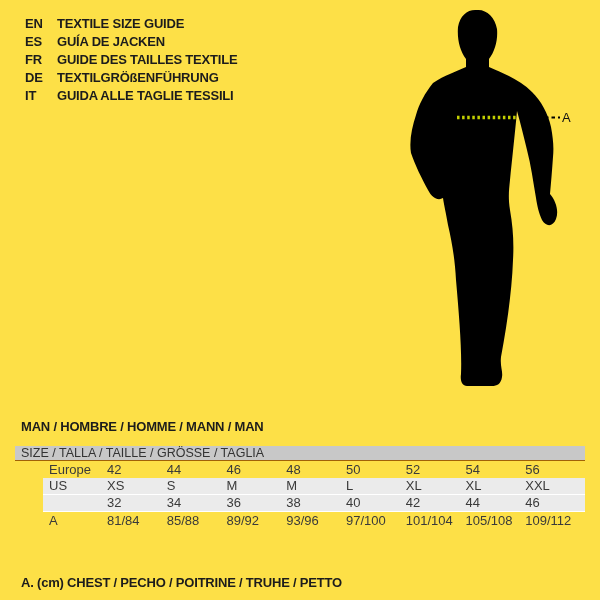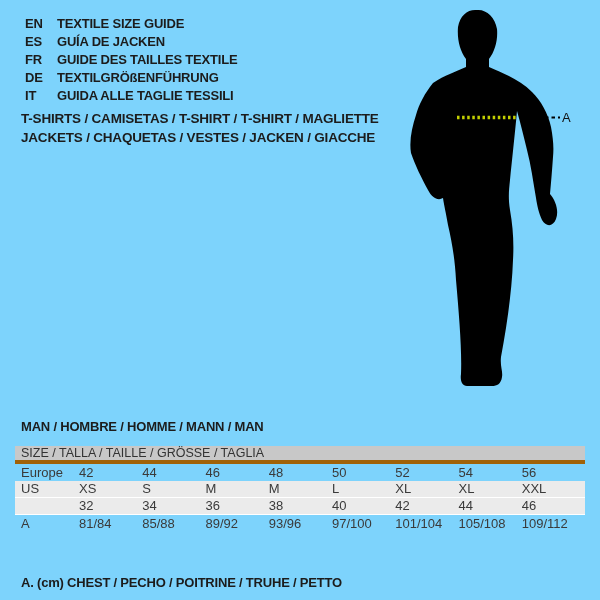--- a/index.html
+++ b/index.html
@@ -1,35 +1,35 @@
 <!DOCTYPE html>
 <html><head>
 <meta charset="utf-8">
 <style>
   html,body{margin:0;padding:0;background:#fff;}
   .stage{
-    position:relative;width:600px;height:600px;background:#7dd3fc;overflow:hidden;
+    position:relative;width:600px;height:600px;background:#fde047;overflow:hidden;
     font-family:"Liberation Sans", sans-serif;color:#1c1c1c;
   }
   
   .lang-list{position:absolute;left:25px;top:15px;}
   .lang-row{display:flex;height:18px;line-height:18px;font-size:13px;font-weight:700;letter-spacing:-0.2px;}
   .lang-code{width:32px;flex:0 0 32px;}
   
   .cats{position:absolute;left:21px;top:109px;font-size:13.5px;font-weight:700;line-height:19px;letter-spacing:-0.2px;}
   
   .man-svg{position:absolute;left:400px;top:5px;}
   .label-a{position:absolute;left:562px;top:110px;font-size:13px;font-weight:500;color:#111;}
   
   .man-title{position:absolute;left:21px;top:420px;font-size:13px;font-weight:700;line-height:14px;letter-spacing:-0.2px;}
   
   .size-table{position:absolute;left:15px;top:446px;width:570px;font-size:13px;color:#3a3a3a;}
-  .thead{height:14px;line-height:14px;background:#c8c8c8;border-bottom:4px solid #a16207;
+  .thead{height:14px;line-height:14px;background:#c8c8c8;border-bottom:1px solid #a16207;
          padding-left:6px;font-size:12.5px;color:#333;}
-  .trow{display:flex;height:17px;line-height:17px;}
+  .trow{display:flex;height:17px;line-height:17px;margin-left:28px;}
   .trow.shaded{background:#ebebeb;height:16px;line-height:16px;border-bottom:1px solid #ffffff;}
   .tlabel{flex:0 0 58px;padding-left:6px;}
   .tcell{flex:1;text-align:left;}
   
   .footnote{position:absolute;left:21px;top:543px;font-size:13px;font-weight:700;line-height:14px;letter-spacing:-0.2px;margin-top:33px;}
 </style>
 </head>
 <body>
 
 <div class="stage">
@@ -50,24 +50,20 @@
     <div class="lang-row">
       <span class="lang-code">DE</span>
       <span class="lang-label">TEXTILGRÖßENFÜHRUNG</span>
     </div>
     <div class="lang-row">
       <span class="lang-code">IT</span>
       <span class="lang-label">GUIDA ALLE TAGLIE TESSILI</span>
     </div>
   </div>
 
-  <div class="cats">
-    <div>T-SHIRTS / CAMISETAS / T-SHIRT / T-SHIRT / MAGLIETTE</div>
-    <div>JACKETS / CHAQUETAS / VESTES / JACKEN / GIACCHE</div>
-  </div>
 
   <svg class="man-svg" width="175" height="385" viewBox="0 0 175 385" xmlns="http://www.w3.org/2000/svg">
     <path d="M77,5
              C86,4 95,12 97,24
              C98,35 95,46 89,54
              L89,62
              C103,68 120,75 132,87
              C141,96 148,108 151,122
              C153,133 154,142 153,152
              C152,166 151,178 150,189

